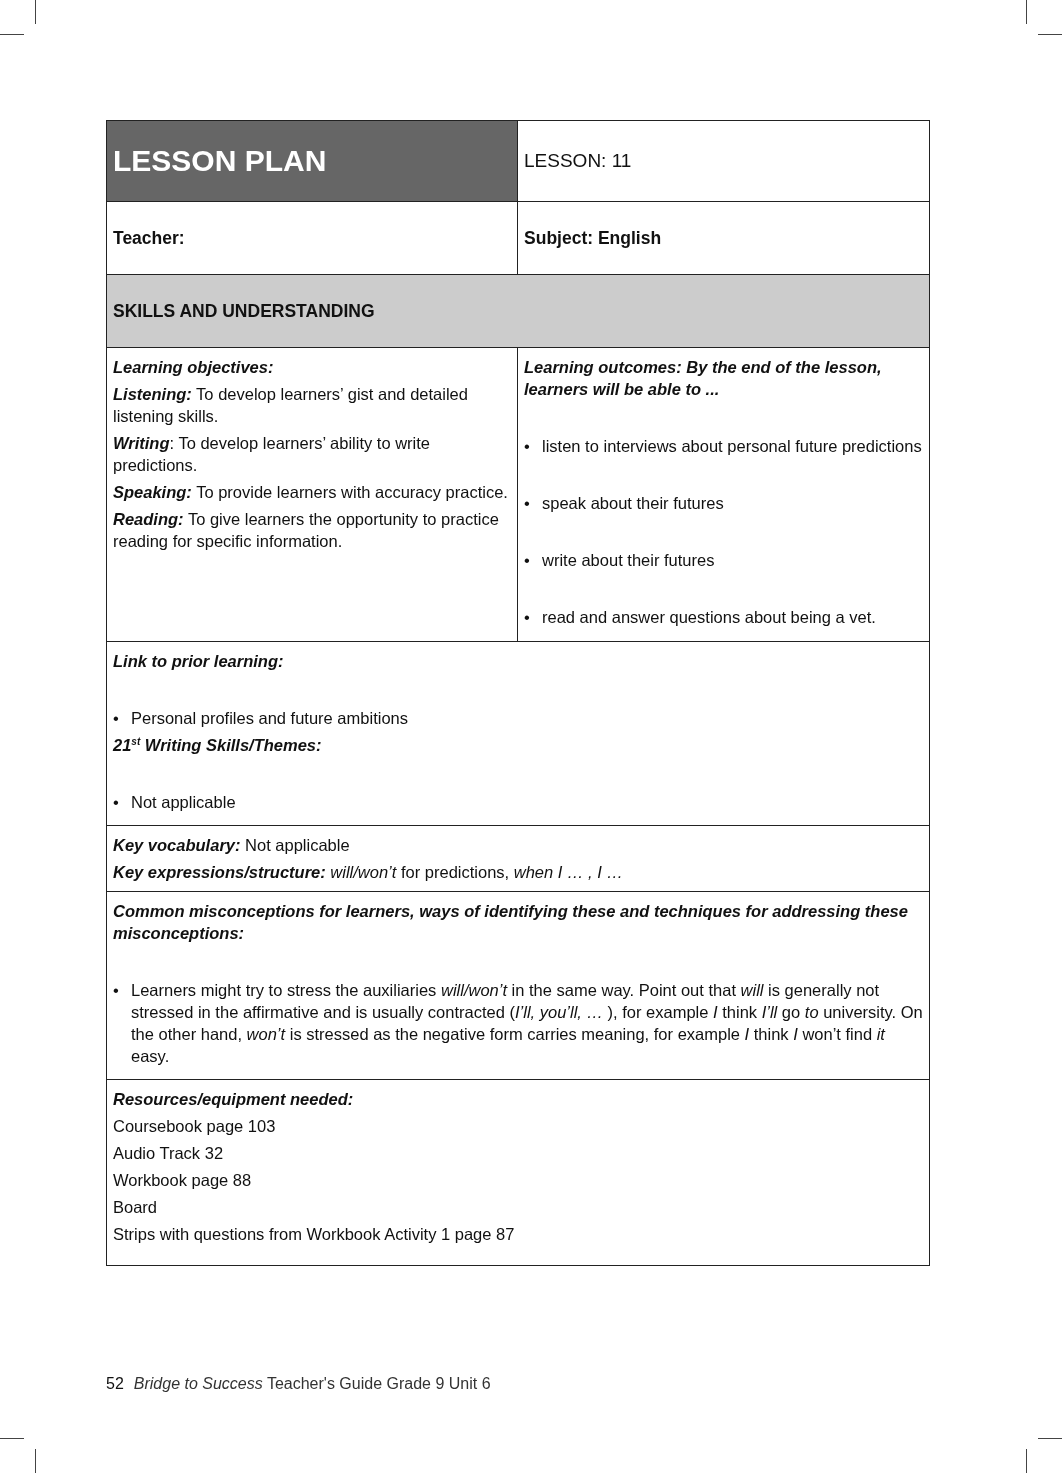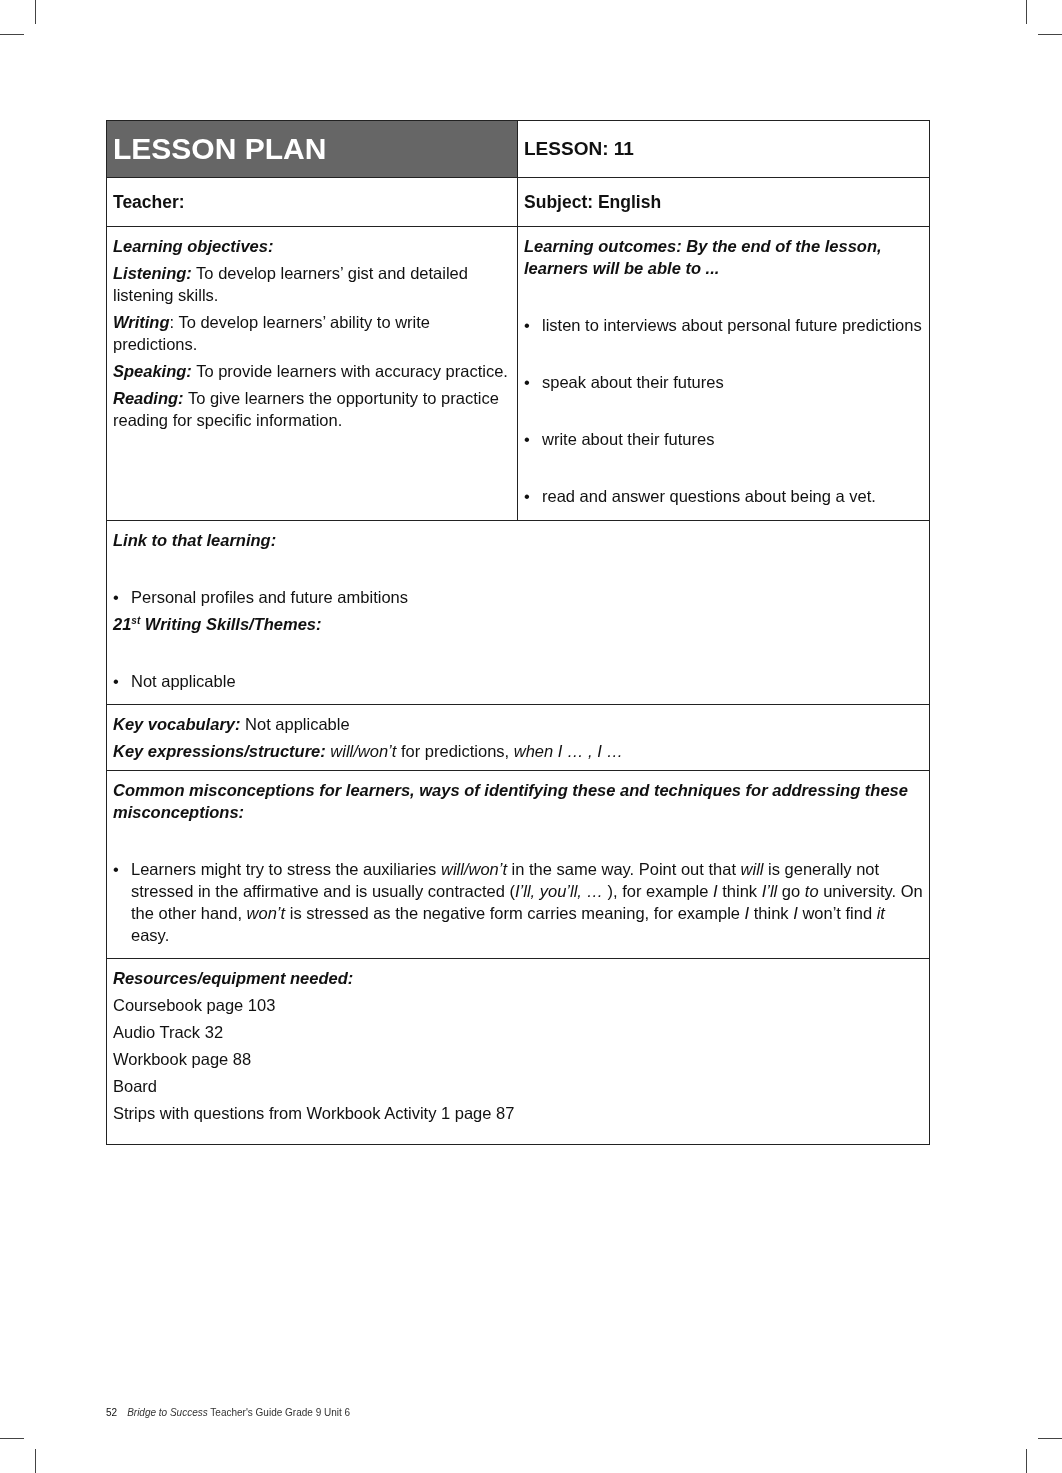--- a/index.html
+++ b/index.html
@@ -9,38 +9,38 @@
   }
   .crop { position: absolute; background: #444; }
   .crop.v { width: 1px; height: 24px; }
   .crop.h { height: 1px; width: 24px; }
 
   table.plan {
     position: absolute; left: 106px; top: 120px; width: 823px;
     border-collapse: collapse; table-layout: fixed;
   }
   table.plan td {
-    border: 1.5px solid #222; vertical-align: top; padding: 4px 6px;
+    border: 1.5px solid #222; vertical-align: top; padding: 16px 6px;
     font-size: 16.5px; line-height: 22px;
   }
   .title-cell { background: #666666; color: #fff; font-weight: bold; font-size: 30px !important; height: 48px; vertical-align: middle !important; }
-  .hdr { font-weight: bold; font-size: 19px !important; height: 40px; vertical-align: middle !important; }
+  .hdr { font-weight: normal; font-size: 19px !important; height: 40px; vertical-align: middle !important; }
   .row { font-weight: bold; height: 40px; vertical-align: middle !important; font-size: 17.5px !important; margin-top: 7px; }
   .section-head { background: #cccccc; font-weight: bold; height: 40px; vertical-align: middle !important; font-size: 17.5px !important; }
   .block { padding-top: 8px !important; padding-bottom: 8px !important; }
   .b { font-weight: bold; font-style: italic; }
   .i { font-style: italic; }
   p { margin: 0 0 5px 0; }
   ul { margin: 0 0 5px 0; padding: 0; list-style: none; }
   ul li { position: relative; padding-left: 18px; margin-bottom: 4px; margin-top: 35px; }
   ul li::before { content: "•"; position: absolute; left: 0; top: 0; }
   sup { font-size: 10px; line-height: 0; }
 
   .footer {
-    position: absolute; left: 106px; top: 1375px; font-size: 10px; color: #333; margin-top: 32px;
+    position: absolute; left: 106px; top: 1375px; font-size: 16px; color: #333;
   }
   .footer .pg { color: #111; margin-right: 10px; }
 </style>
 </head>
 <body>
 
 <div class="crop v" style="left:35px;top:0;"></div>
 <div class="crop h" style="left:0;top:34px;"></div>
 <div class="crop v" style="left:1026px;top:0;"></div>
 <div class="crop h" style="left:1038px;top:34px;"></div>
@@ -58,40 +58,43 @@
   <tbody>
       <tr>
     <td colspan="2" class="title-cell">LESSON PLAN</td>
     <td class="hdr">LESSON: 11</td>
   </tr>
   <tr>
     <td colspan="2" class="row">Teacher:</td>
     <td class="row">Subject: English</td>
   </tr>
   <tr>
+    <td colspan="3" class="section-head">SKILLS AND UNDERSTANDING</td>
+  </tr>
+  <tr>
     <td colspan="2" class="block">
       <p class="b">Learning objectives:</p>
       <p><span class="b">Listening:</span><span> To develop learners’ gist and detailed listening skills.</span></p>
       <p><span class="b">Writing</span><span>: To develop learners’ ability to write predictions.</span></p>
       <p><span class="b">Speaking:</span><span> To provide learners with accuracy practice.</span></p>
       <p style="margin-bottom:10px"><span class="b">Reading:</span><span> To give learners the opportunity to practice reading for specific information.</span></p>
     </td>
     <td class="block">
       <p class="b">Learning outcomes: By the end of the lesson, learners will be able to ...</p>
       <ul>
         <li>listen to interviews about personal future predictions</li>
         <li>speak about their futures</li>
         <li>write about their futures</li>
         <li>read and answer questions about being a vet.</li>
       </ul>
     </td>
   </tr>
   <tr>
     <td colspan="3" class="block">
-      <p class="b">Link to that learning:</p>
+      <p class="b">Link to prior learning:</p>
       <ul>
         <li>Personal profiles and future ambitions</li>
       </ul>
       <p class="b"><span>21</span><sup>st</sup><span> Writing Skills/Themes:</span></p>
       <ul style="margin-bottom:0">
         <li>Not applicable</li>
       </ul>
     </td>
   </tr>
   <tr>

